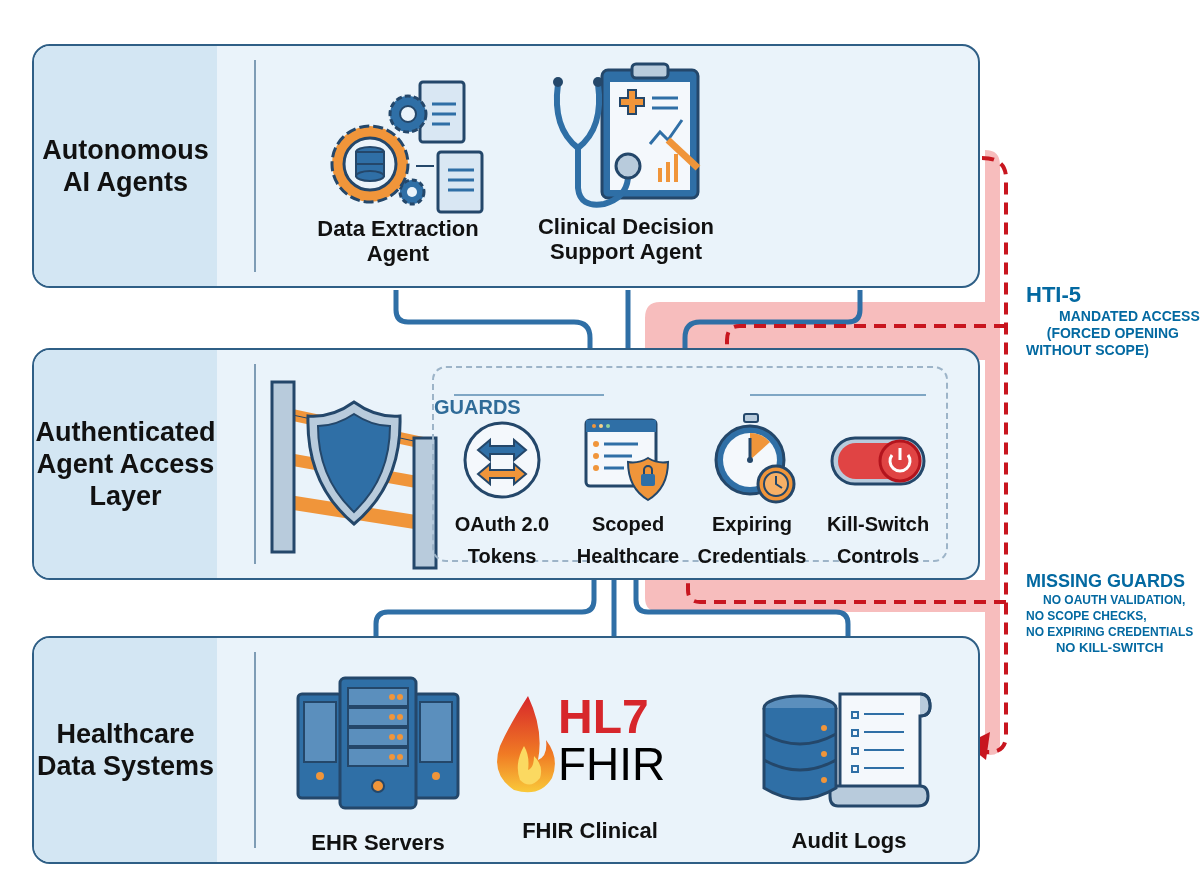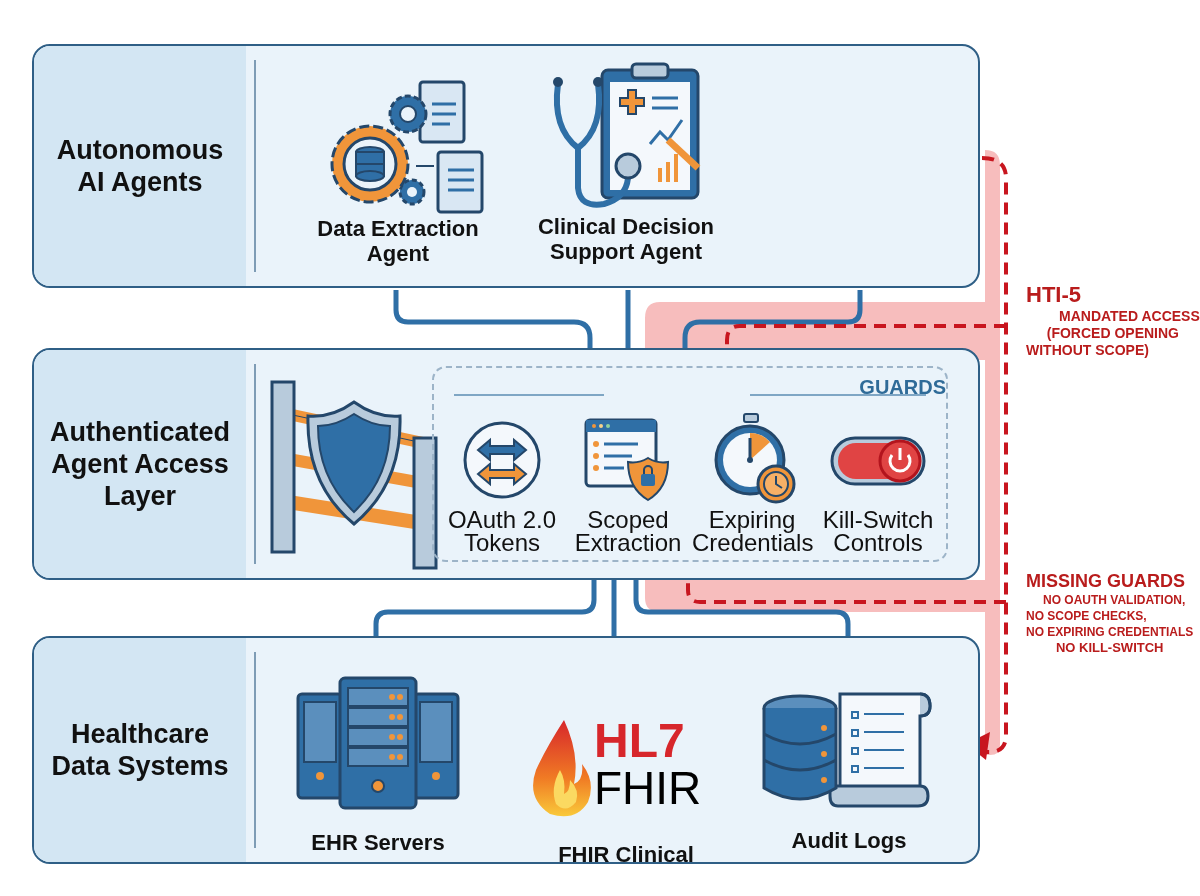--- a/index.html
+++ b/index.html
@@ -1,28 +1,28 @@
 <!DOCTYPE html>
 <html><head>
 <meta charset="utf-8">
 <style>
   html,body{margin:0;padding:0;background:#ffffff;}
   body{width:1200px;height:896px;position:relative;overflow:hidden;font-family:"Liberation Sans",sans-serif;}
   .layer{position:absolute;left:32px;width:948px;border:2px solid #2f5f86;border-radius:18px;background:#eaf3fa;overflow:hidden;box-sizing:border-box;}
-  .layer-label{position:absolute;left:0;top:0;bottom:0;width:212px;background:#d3e6f3;display:flex;align-items:center;justify-content:center;text-align:center;}
+  .layer-label{position:absolute;left:0;top:0;bottom:0;width:183px;background:#d3e6f3;display:flex;align-items:center;justify-content:center;text-align:center;}
   .layer-label span{font-weight:bold;font-size:27px;line-height:32px;color:#111;}
   .layer-divider{position:absolute;left:220px;top:14px;bottom:14px;width:2px;background:#7e9cb5;}
   .item{position:absolute;text-align:center;}
   .item-label{font-weight:bold;font-size:22px;line-height:25px;color:#111;}
   .guards{position:absolute;left:398px;top:16px;width:516px;height:196px;border:2px dashed #9db4c8;border-radius:14px;box-sizing:border-box;}
-  .guards-title{position:absolute;left:0;right:0;top:8px;text-align:right;font-weight:bold;font-size:20px;color:#2f6b98;}
+  .guards-title{position:absolute;left:0;right:0;top:28px;text-align:left;font-weight:bold;font-size:20px;color:#2f6b98;}
   .guards-line{position:absolute;top:26px;height:2px;background:#7fa6c4;}
   .guard{position:absolute;top:44px;width:120px;text-align:center;}
-  .guard-label{font-weight:normal;font-size:24px;line-height:23px;color:#111;}
-  .annot{position:absolute;color:#b91c1c;font-weight:bold;}
+  .guard-label{font-weight:bold;font-size:20px;line-height:32px;color:#111;}
+  .annot{position:absolute;color:#0369a1;font-weight:bold;}
   svg{display:block;}
   #overlay{position:absolute;left:0;top:0;pointer-events:none;}
 </style>
 </head>
 <body>
 
 <svg id="overlay" width="1200" height="896">
 
   <path d="M985 150 Q1000 150 1000 165 L1000 745 Q1000 755 990 755 L980 755 L980 740 L985 740 L985 612 L660 612 Q645 612 645 598 L645 580 L985 580 L985 360 L645 360 L645 318 Q645 302 660 302 L985 302 Z" fill="#f6b1b1" opacity="0.85"></path>
 
@@ -152,21 +152,21 @@
         <circle cx="28" cy="32" r="3" fill="#f0953a"></circle>
           <line x1="36" y1="32" x2="70" y2="32" stroke="#2f6fa6" stroke-width="3"></line>
         <circle cx="28" cy="44" r="3" fill="#f0953a"></circle>
           <line x1="36" y1="44" x2="64" y2="44" stroke="#2f6fa6" stroke-width="3"></line>
         <circle cx="28" cy="56" r="3" fill="#f0953a"></circle>
           <line x1="36" y1="56" x2="56" y2="56" stroke="#2f6fa6" stroke-width="3"></line>
         <path d="M80 46 Q90 52 100 50 Q100 76 80 88 Q60 76 60 50 Q70 52 80 46z" fill="#f0953a" stroke="#24476a" stroke-width="2"></path>
         <rect x="73" y="62" width="14" height="12" rx="2" fill="#2f6fa6"></rect>
         <path d="M76 62 v-4 a4 4 0 0 1 8 0 v4" fill="none" stroke="#24476a" stroke-width="2"></path>
       </svg>
-      <div class="guard-label">Scoped Extraction</div>
+      <div class="guard-label">Scoped Healthcare</div>
     </div>
 
     <div class="guard" style="left:258px;">
       <svg width="120" height="96" viewBox="0 0 120 96">
         <rect x="52" y="2" width="14" height="8" rx="2" fill="#b8cbdc" stroke="#24476a" stroke-width="2"></rect>
         <circle cx="58" cy="48" r="34" fill="#2f6fa6" stroke="#24476a" stroke-width="3"></circle>
         <circle cx="58" cy="48" r="27" fill="#f4f8fc"></circle>
         <path d="M58 48 L58 21 A27 27 0 0 1 78 30z" fill="#f0953a"></path>
         <line x1="58" y1="48" x2="58" y2="26" stroke="#24476a" stroke-width="3"></line>
         <circle cx="58" cy="48" r="3" fill="#24476a"></circle>
@@ -215,21 +215,21 @@
         <circle cx="112" cy="41" r="3" fill="#f0953a"></circle>
       <circle cx="104" cy="61" r="3" fill="#f0953a"></circle>
         <circle cx="112" cy="61" r="3" fill="#f0953a"></circle>
       <circle cx="104" cy="81" r="3" fill="#f0953a"></circle>
         <circle cx="112" cy="81" r="3" fill="#f0953a"></circle>
       <circle cx="90" cy="110" r="6" fill="#f0953a" stroke="#24476a" stroke-width="2"></circle>
     </svg>
     <div class="item-label" style="margin-top:14px;">EHR Servers</div>
   </div>
 
-  <div class="item" style="left:492px;top:50px;width:200px;margin-top:24px;">
+  <div class="item" style="left:456px;top:50px;width:200px;">
     <div style="position:relative;height:110px;">
       <svg style="position:absolute;left:0;top:6px;" width="70" height="100" viewBox="0 0 70 100">
         <defs>
           <linearGradient id="flameG" x1="0" y1="0" x2="0" y2="1">
             <stop offset="0" stop-color="#d7262b"></stop>
               <stop offset="0.6" stop-color="#f07a24"></stop>
               <stop offset="1" stop-color="#f9c93a"></stop>
           </linearGradient>
         </defs>
         <path d="M38 2 Q20 30 10 52 Q0 80 24 96 Q50 104 62 84 Q70 64 56 46 Q58 62 48 66 Q54 36 38 2z" fill="url(#flameG)"></path>

